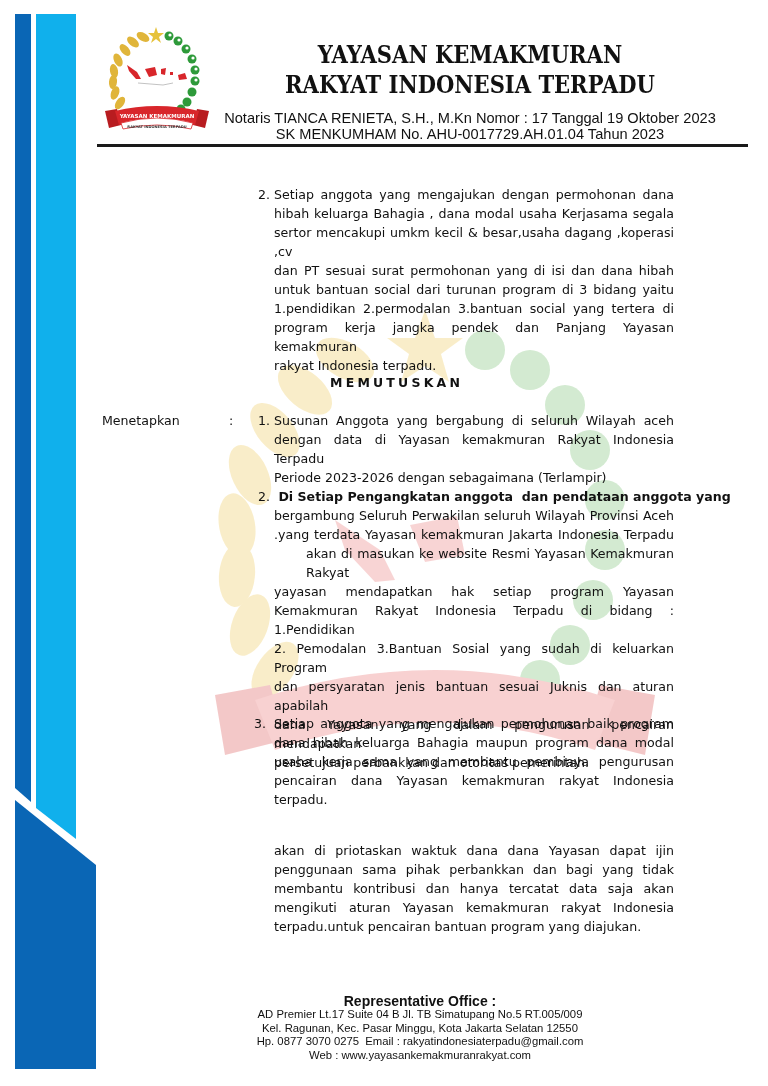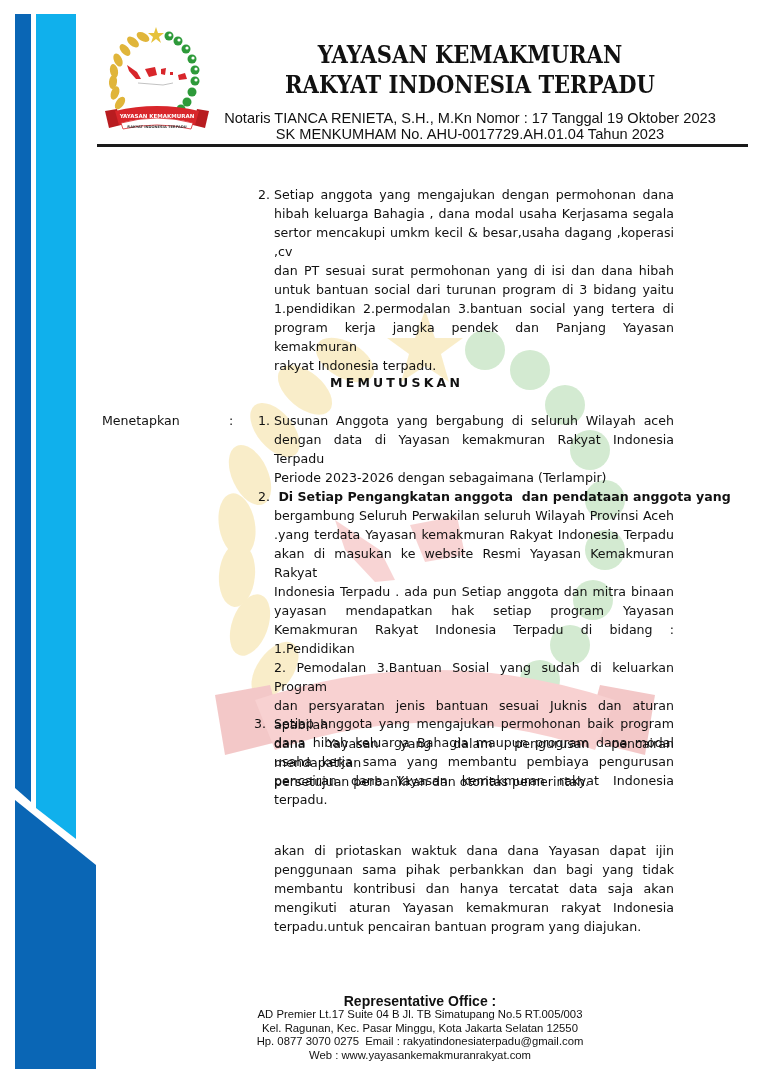--- a/index.html
+++ b/index.html
@@ -168,23 +168,22 @@
   <div class="para" style="left:274px; top:411px; width:400px;">
     <div style="text-align-last:justify;">Susunan Anggota yang bergabung di seluruh Wilayah aceh</div>
     <div style="text-align-last:justify;">dengan data di Yayasan kemakmuran Rakyat Indonesia Terpadu</div>
     <div>Periode 2023-2026 dengan  sebagaimana (Terlampir)</div>
   </div>
 
   <div class="num" style="left:258px; top:487px;">2.</div>
   <div class="para" style="left:274px; top:487px; width:400px;">
     <div style="text-align-last:justify; white-space:pre;font-weight:bold;"> Di Setiap Pengangkatan anggota  dan pendataan anggota yang</div>
     <div style="text-align-last:justify;">bergambung  Seluruh Perwakilan seluruh Wilayah Provinsi  Aceh</div>
-    <div style="text-align-last:justify;">.yang terdata Yayasan kemakmuran Rakyat Indonesia Terpadu</div>
-    <div style="text-align-last:justify;">akan di masukan  ke website Resmi Yayasan Kemakmuran Rakyat</div>
-    <div style="text-align-last:justify;">Indonesia Terpadu . ada pun Setiap anggota dan mitra binaan</div>
+    <div style="text-align-last:justify;">.yang terdata Yayasan kemakmuran Jakarta Indonesia Terpadu</div>
+    <div style="text-align-last:justify;margin-left:32px;">akan di masukan  ke website Resmi Yayasan Kemakmuran Rakyat</div>
     <div style="text-align-last:justify;">yayasan   mendapatkan   hak   setiap    program   Yayasan</div>
     <div style="text-align-last:justify;">Kemakmuran Rakyat Indonesia Terpadu  di bidang : 1.Pendidikan</div>
     <div style="text-align-last:justify;">2. Pemodalan 3.Bantuan Sosial yang sudah di keluarkan Program</div>
     <div style="text-align-last:justify;">dan persyaratan jenis bantuan  sesuai Juknis  dan aturan apabilah</div>
     <div style="text-align-last:justify;">dana Yayasan yang dalam pengurusan pencairan mendapatkan</div>
     <div>persetujuan perbankkan dan otoritas pemerintah.</div>
   </div>
 
   <div class="num" style="left:254px; top:714px;">3.</div>
   <div class="para" style="left:274px; top:714px; width:400px;">
@@ -195,17 +194,17 @@
     <div style="text-align-last:justify;margin-top:32px;">akan di priotaskan waktuk dana dana Yayasan dapat ijin</div>
     <div style="text-align-last:justify;">penggunaan sama pihak perbankkan dan bagi yang tidak</div>
     <div style="text-align-last:justify;">membantu kontribusi  dan hanya tercatat data saja akan</div>
     <div style="text-align-last:justify;">mengikuti aturan Yayasan kemakmuran rakyat Indonesia</div>
     <div>terpadu.untuk pencairan bantuan program  yang diajukan.</div>
   </div>
 </div>
 
 <div class="footer">
   <div class="f-title">Representative Office :</div>
-  <div>AD Premier Lt.17 Suite 04 B Jl. TB Simatupang No.5 RT.005/003</div>
+  <div>AD Premier Lt.17 Suite 04 B Jl. TB Simatupang No.5 RT.005/009</div>
   <div>Kel. Ragunan, Kec. Pasar Minggu, Kota Jakarta Selatan 12550</div>
   <div style="white-space:pre;">Hp. 0877 3070 0275  Email : rakyatindonesiaterpadu@gmail.com</div>
   <div>Web : www.yayasankemakmuranrakyat.com</div>
 </div>
 
 </body></html>

